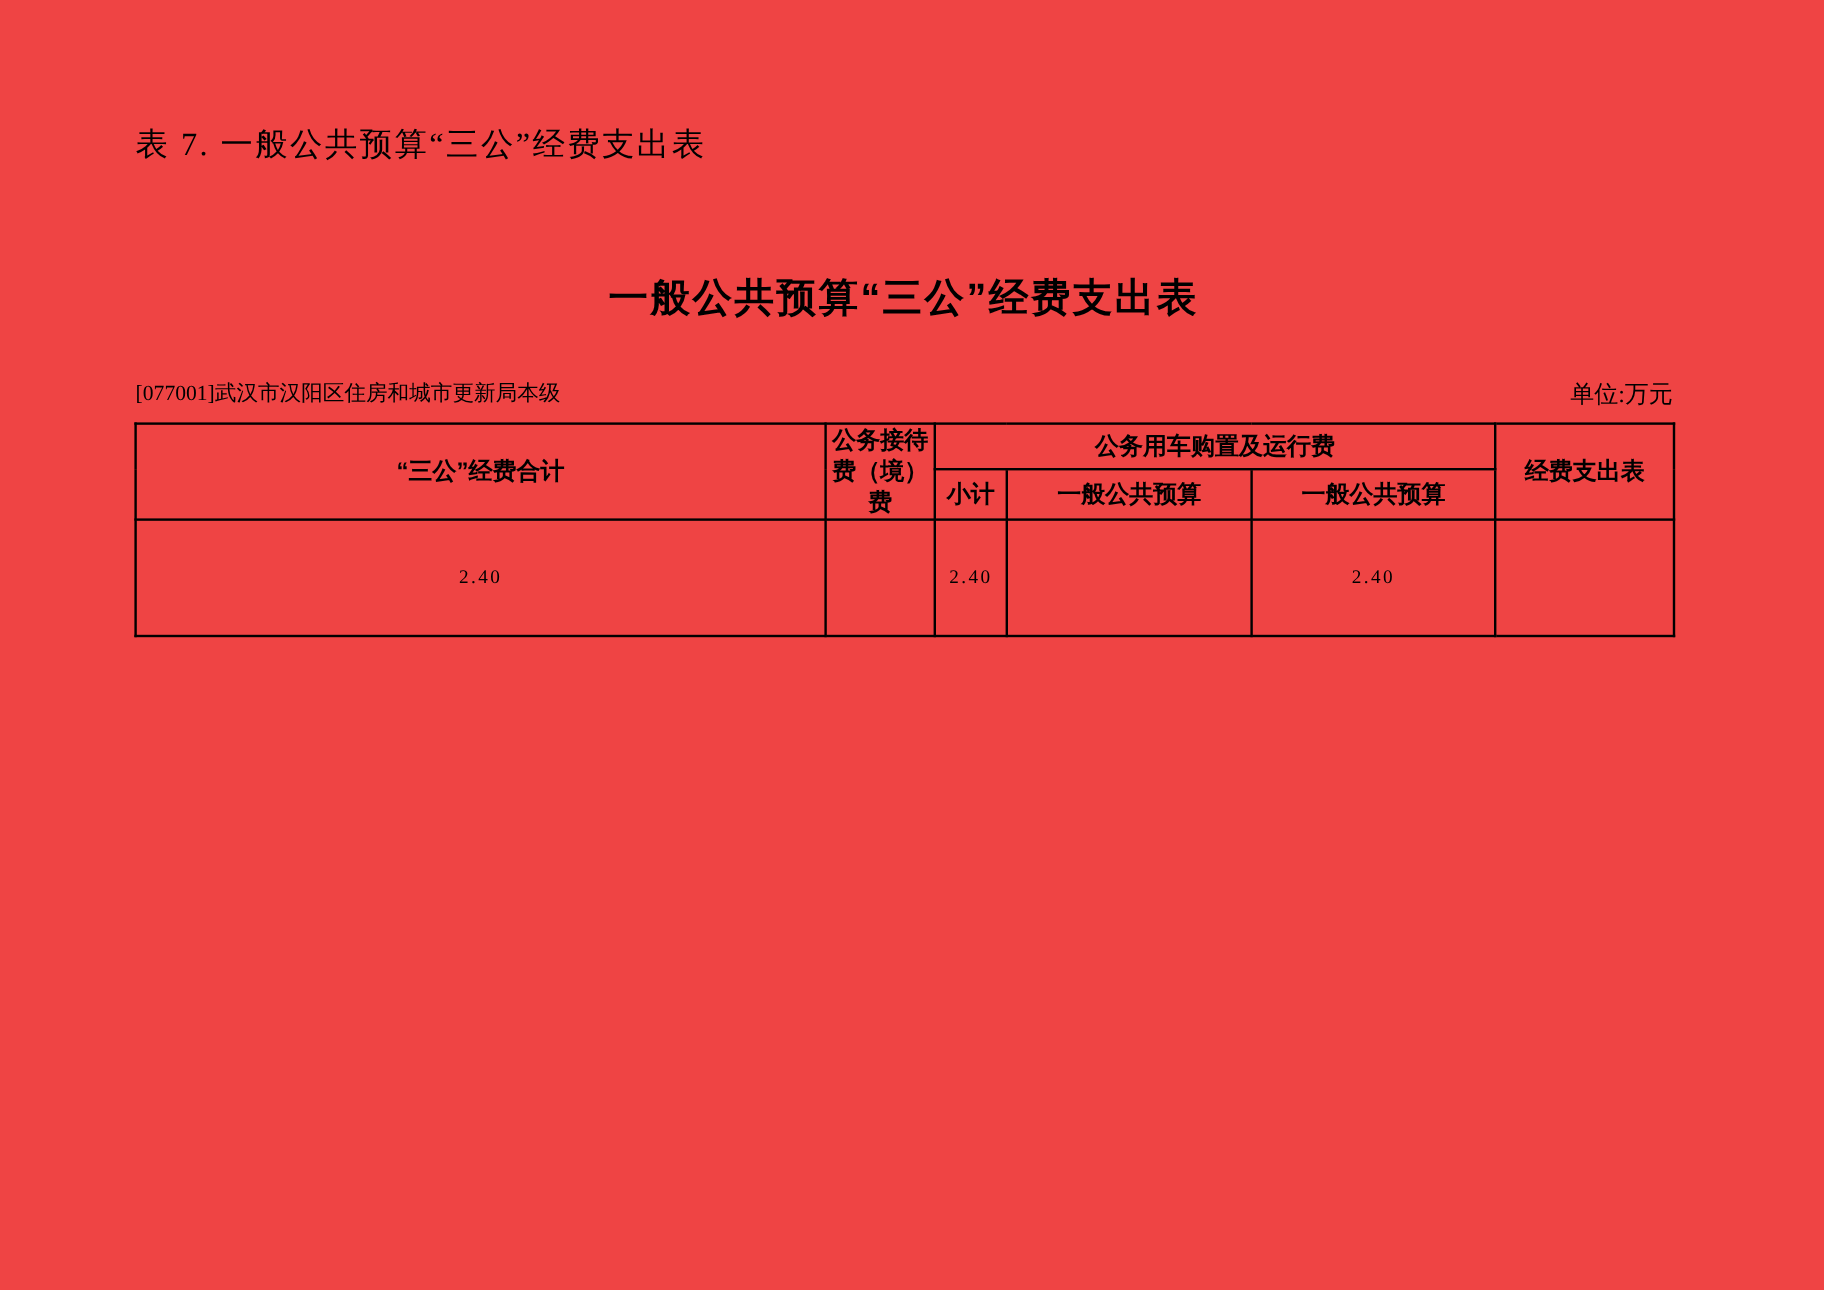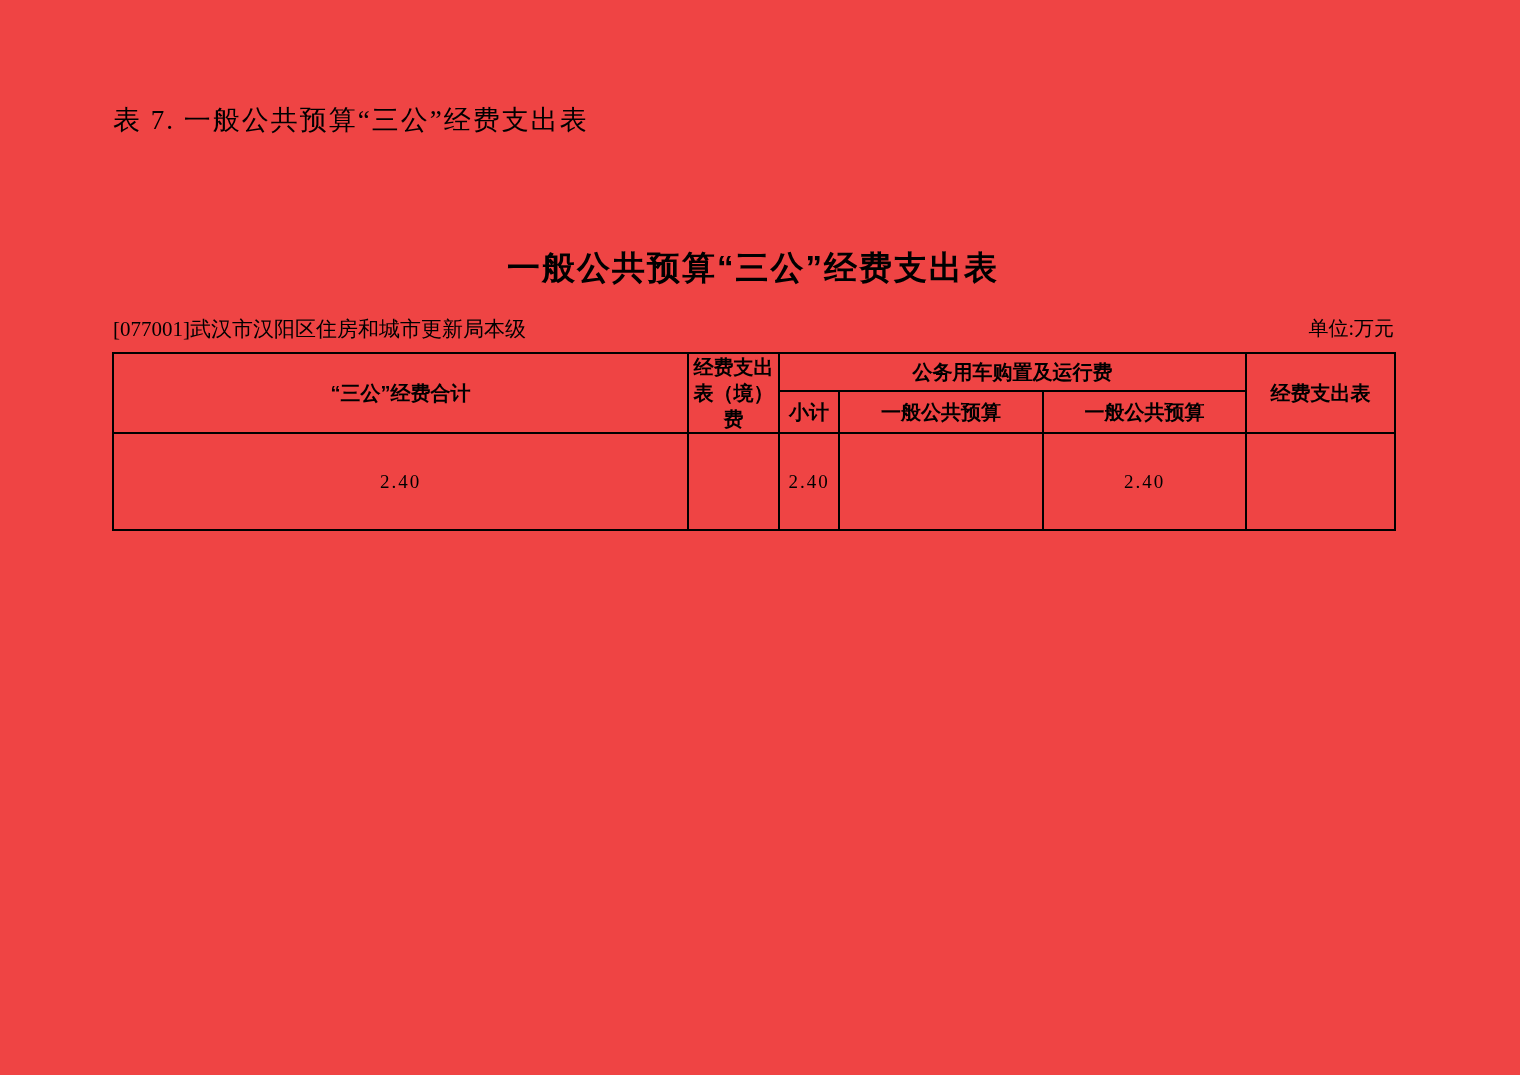--- a/index.html
+++ b/index.html
@@ -25,27 +25,26 @@
     position: absolute;
     left: 112px;
     top: 226px;
     width: 1282px;
     text-align: center;
     font-family: "Liberation Sans", "DejaVu Sans", sans-serif;
     font-size: 33px;
     font-weight: bold;
     letter-spacing: 2px;
     white-space: nowrap;
-    margin-top: 20px;
   }
   .meta-org {
     position: absolute;
     left: 113px;
     top: 315px;
-    font-size: 21px;
+    font-size: 18px;
     white-space: nowrap;
   }
   .meta-unit {
     position: absolute;
     right: 126px;
     top: 315px;
     font-size: 20px;
     white-space: nowrap;
   }
   table.budget {
@@ -66,21 +65,21 @@
   td.hdr {
     font-family: "Liberation Sans", "DejaVu Sans", sans-serif;
     font-weight: bold;
     font-size: 20px;
     line-height: 1.3;
   }
   tr.row-h1 { height: 37px; }
   tr.row-h2 { height: 40px; }
   tr.row-data { height: 97px; }
   td.val {
-    font-size: 19px;
+    font-size: 16px;
     letter-spacing: 2px;
   }
 </style>
 </head>
 <body>
 
 <div class="page">
 
   <div class="tag-heading">表 7. 一般公共预算“三公”经费支出表</div>
 
@@ -95,21 +94,21 @@
       <col style="width:575px">
       <col style="width:91px">
       <col style="width:60px">
       <col style="width:204px">
       <col style="width:203px">
       <col style="width:149px">
     </colgroup>
     <tbody>
       <tr class="row-h1">
         <td class="hdr" rowspan="2">“三公”经费合计</td>
-        <td class="hdr" rowspan="2">经费支出表（境）费</td>
+        <td class="hdr" rowspan="2">公务接待费（境）费</td>
         <td class="hdr" colspan="3">公务用车购置及运行费</td>
         <td class="hdr" rowspan="2">经费支出表</td>
       </tr>
       <tr class="row-h2">
         <td class="hdr">小计</td>
         <td class="hdr">一般公共预算</td>
         <td class="hdr">一般公共预算</td>
       </tr>
       <tr class="row-data">
         <td class="val">2.40</td>

